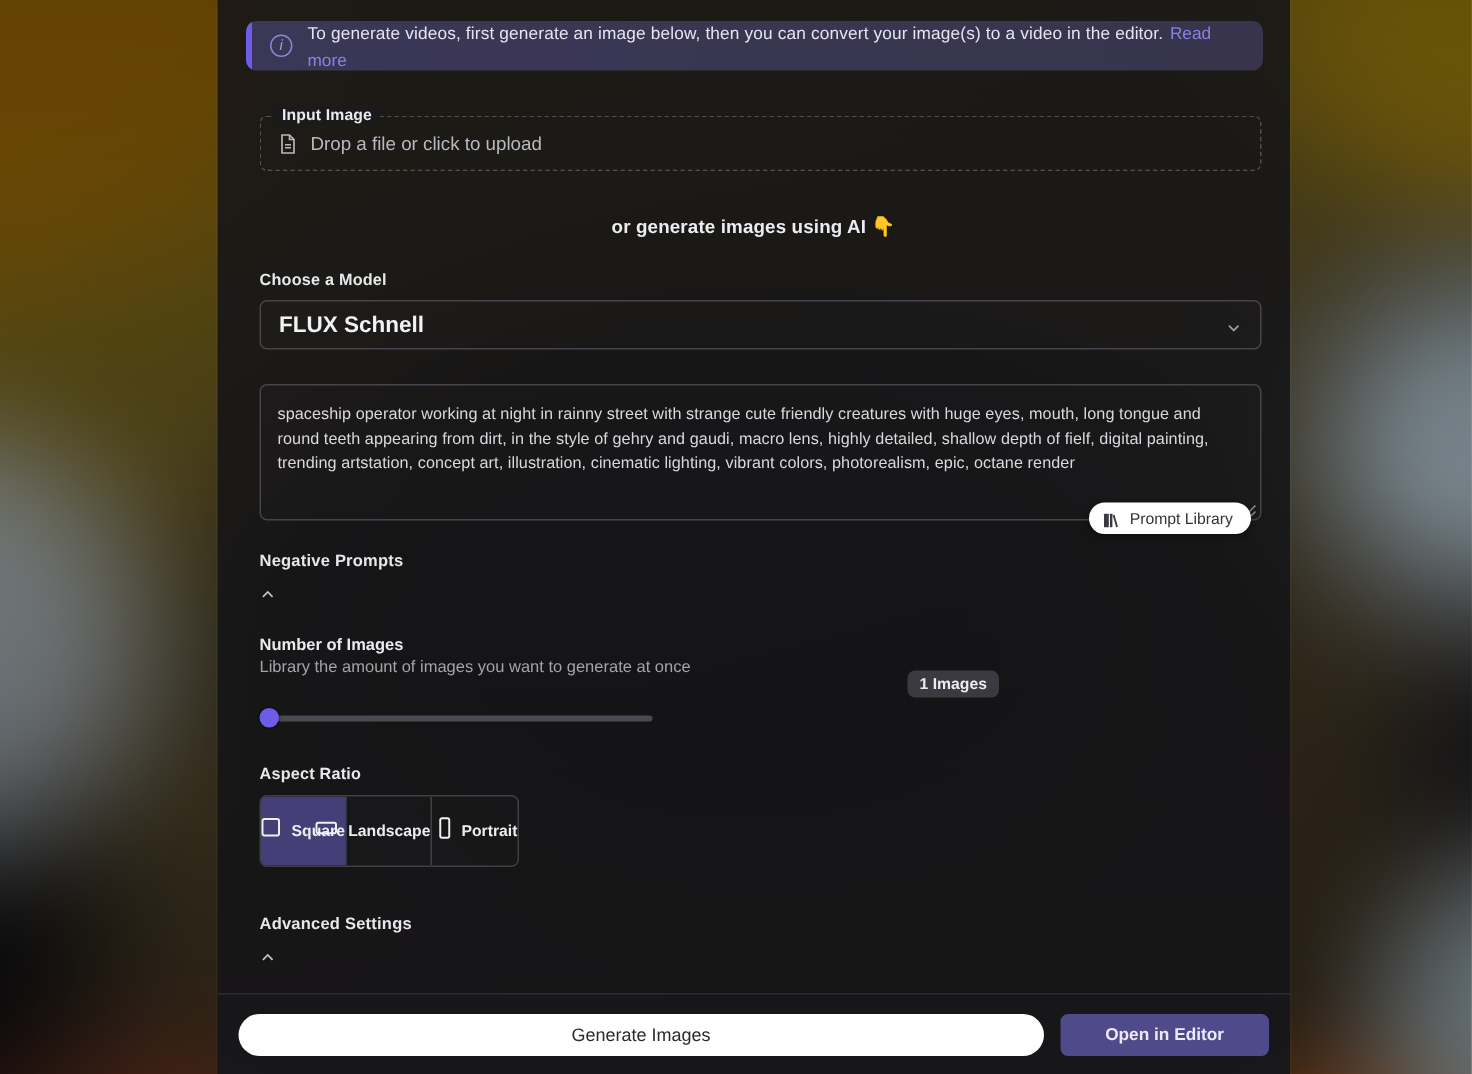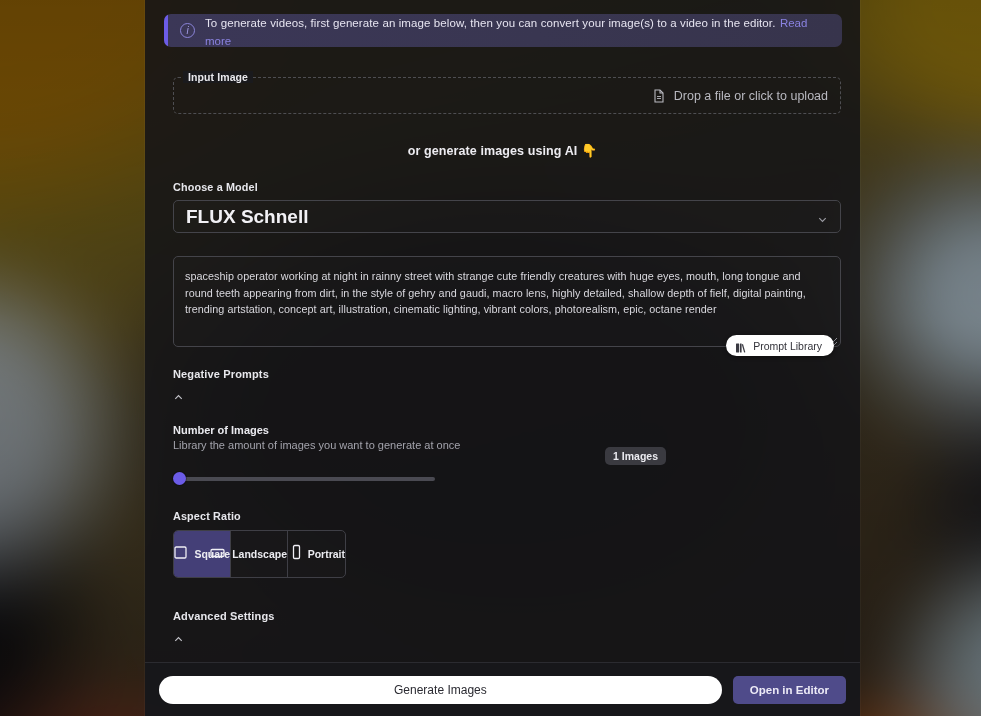--- a/index.html
+++ b/index.html
@@ -85,21 +85,20 @@
   
   .dropzone {
     position: relative;
     margin: 30px 1px 0 10px;
     height: 37px;
     border: 1px dashed #4e4e52;
     border-radius: 5px;
     display: flex; align-items: center; gap: 9px;
     padding: 0 12px;
     cursor: pointer;
-    justify-content: flex-end;
   }
   .dropzone-legend {
     position: absolute; top: -7px; left: 9px;
     background: #1a1a1d;
     padding: 0 5px;
     font-size: 10.5px; font-weight: bold; color: #e9e9ee;
     letter-spacing: .1px;
   }
   .dropzone-text { font-size: 12.5px; color: #b9b9c0; }
   .file-glyph { width: 12px; height: 14px; position: relative; }
@@ -120,21 +119,21 @@
     font-size: 10.8px; font-weight: bold; color: #e7e7ec;
     letter-spacing: .15px; margin-bottom: 7px;
   }
 
   .select-box {
     height: 33px; border: 1px solid #44444a; border-radius: 5px;
     background: rgba(255,255,255,.012);
     display: flex; align-items: center; justify-content: space-between;
     padding: 0 12px; cursor: pointer;
   }
-  .select-value { font-size: 19px; font-weight: bold; color: #f2f1f5; }
+  .select-value { font-size: 15px; font-weight: bold; color: #f2f1f5; }
   .chev { width: 11px; height: 11px; color: #9b9ba2; }
 
   .textarea-wrap {
     position: relative;
     border: 1px solid #44444a; border-radius: 5px;
     background: rgba(255,255,255,.012);
     height: 91px;
     padding: 11px 14px 0 11px;
     cursor: text;
   }
@@ -220,21 +219,21 @@
     display: flex; align-items: center; gap: 11px;
     padding: 0 14px;
   }
   .btn-generate {
     flex: 1 1 auto; height: 28px;
     background: #ffffff; border-radius: 14px;
     display: flex; align-items: center; justify-content: center;
     font-size: 12px; color: #2a2a31; cursor: pointer;
   }
   .btn-editor {
-    flex: 0 0 auto; height: 28px; padding: 0 17px;
+    flex: 0 0 auto; height: 28px; padding: 0 30px;
     background: #4f4b8a; border-radius: 5px;
     display: flex; align-items: center; justify-content: center;
     font-size: 11.5px; font-weight: bold; color: #eceaf6; cursor: pointer;
   }
 </style>
 </head>
 <body>
 
 <div id="backdrop"></div>
 <div id="backdrop-dim"></div>

